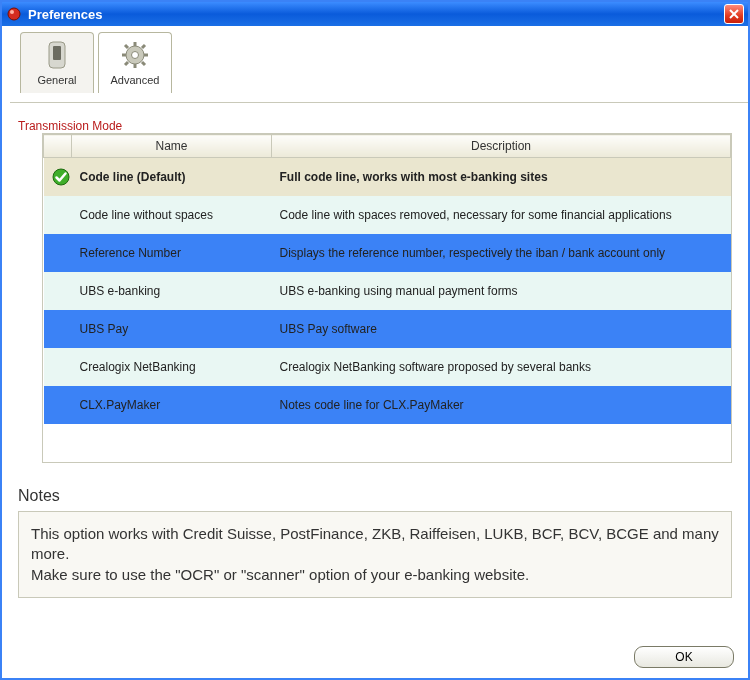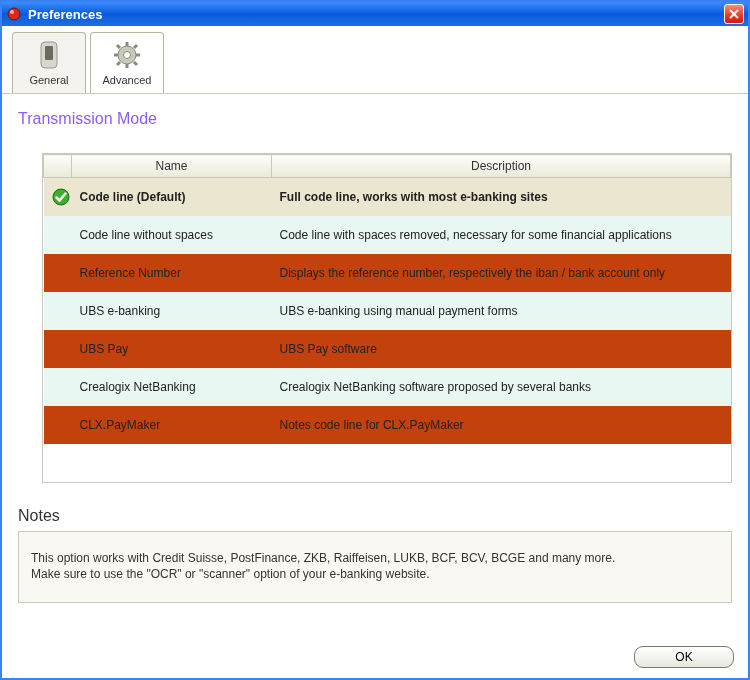--- a/index.html
+++ b/index.html
@@ -50,23 +50,24 @@
     display: flex;
     align-items: center;
     justify-content: center;
     cursor: pointer;
   }
   .titlebar .close-btn svg { display:block; }
 
   .tabstrip {
     display: flex;
     align-items: flex-end;
-    padding: 6px 10px 0 10px;
+    padding: 6px 10px 9px 10px;
     background: #fff;
     border-bottom: 1px solid #c9c9b9;
+    margin-left: 8px;
   }
   .tab {
     width: 72px;
     height: 60px;
     border: 1px solid #b7b79f;
     border-bottom: none;
     border-radius: 4px 4px 0 0;
     margin-right: 4px;
     display: flex;
     flex-direction: column;
@@ -94,23 +95,23 @@
 
   .content {
     flex: 1;
     padding: 10px 16px 4px 16px;
     overflow: auto;
     box-sizing: border-box;
     display:flex;
     flex-direction:column;
   }
   .section-heading {
-    font-size: 16px;
-    color: #8b5cf6;
-    margin: 6px 0 25px 0;
+    font-size: 12px;
+    color: #b91c1c;
+    margin: 6px 0 0 0;
   }
   .table-wrap {
     border: 1px solid #c9c9b9;
     box-sizing: border-box;
     margin-left: 24px;
   }
   table.grid {
     width: 100%;
     border-collapse: collapse;
     table-layout: fixed;
@@ -132,37 +133,37 @@
     padding: 4px 8px;
     height: 30px;
     font-size: 12px;
     color: #222;
     white-space: nowrap;
     overflow: hidden;
     text-overflow: ellipsis;
   }
   tr.mode-row { cursor: pointer; }
   tr.row-even  { background: #e9f7f3; } 
-  tr.row-odd   { background: #c2410c; }
+  tr.row-odd   { background: #3b82f6; }
   tr.selected  { background: #eae6cf; }
   tr.selected td { font-weight: bold; }
   td.check-cell { text-align: center; padding:0; }
   td.check-cell svg { display:block; margin: 0 auto; }
   .blank-row td { height: 40px; background:#fff; }
 
   .notes-heading {
     font-size: 16px;
     color: #333;
     margin: 24px 0 6px 0;
   }
   .notes-box {
     border: 1px solid #c9c9b9;
     background: #f9f8f3;
-    padding: 18px 12px;
-    font-size: 12px;
+    padding: 12px 12px;
+    font-size: 15px;
     color: #333;
     line-height: 1.35;
     min-height: 72px;
     box-sizing: border-box;
   }
 
   .button-bar {
     display: flex;
     justify-content: flex-end;
     padding: 8px 14px 10px 14px;

